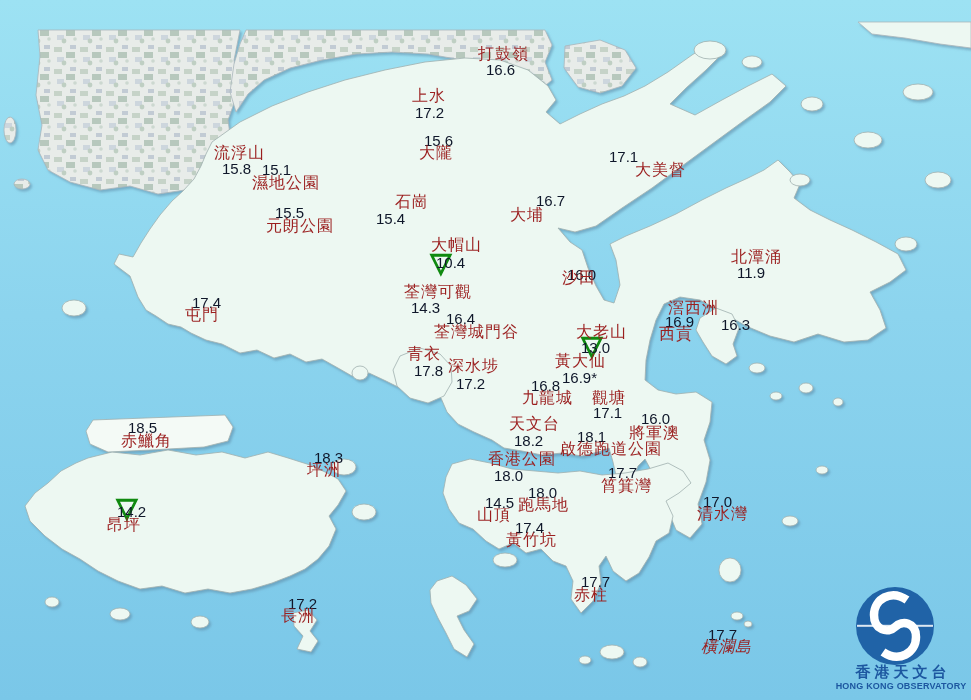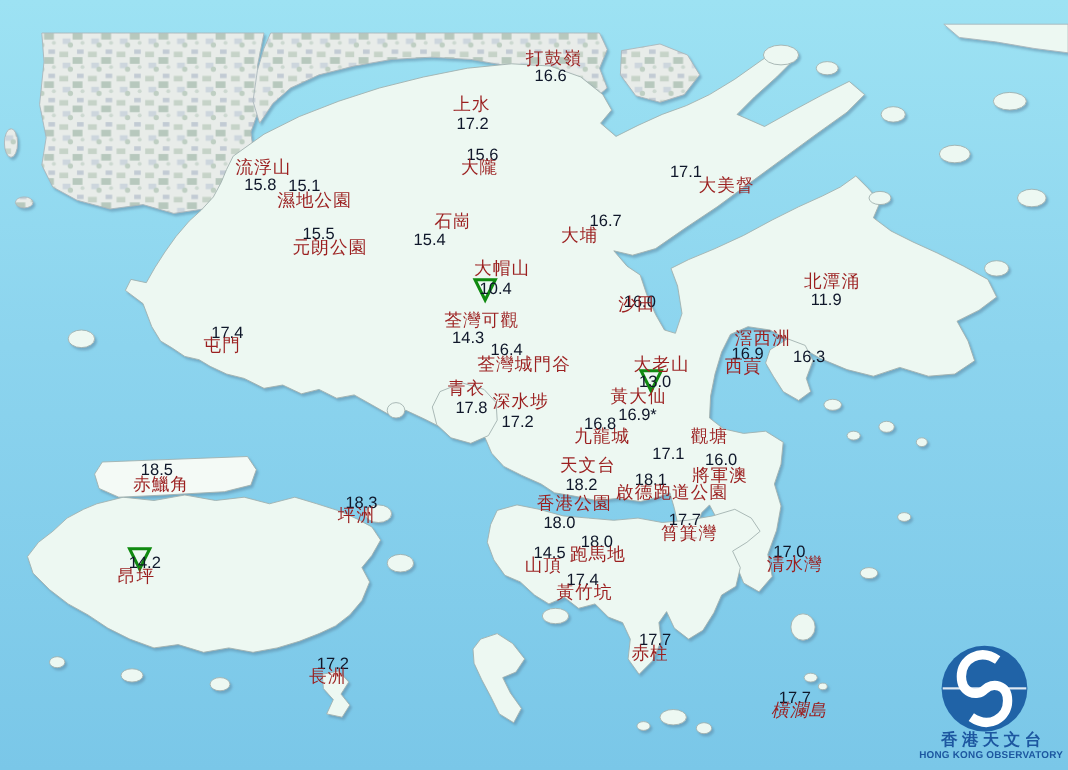--- a/index.html
+++ b/index.html
@@ -157,21 +157,21 @@
       <span class="sname" style="left: 576px; top: 324px;">大老山</span>
       <span class="temp" style="left: 414px; top: 363px;">17.8</span>
       <span class="sname" style="left: 407px; top: 346px;">青衣</span>
       <span class="temp" style="left: 562px; top: 370px;">16.9*</span>
       <span class="sname" style="left: 555px; top: 353px;">黃大仙</span>
       <span class="temp" style="left: 456px; top: 376px;">17.2</span>
       <span class="sname" style="left: 448px; top: 358px;">深水埗</span>
       <span class="temp" style="left: 531px; top: 378px;">16.8</span>
       <span class="sname" style="left: 522px; top: 390px; text-align: right;">九龍城</span>
       <span class="temp" style="left: 593px; top: 405px;">17.1</span>
-      <span class="sname" style="left: 592px; top: 390px; margin-left: 36px;">觀塘</span>
+      <span class="sname" style="left: 592px; top: 390px;">觀塘</span>
       <span class="temp" style="left: 514px; top: 433px;">18.2</span>
       <span class="sname" style="left: 509px; top: 416px;">天文台</span>
       <span class="temp" style="left: 641px; top: 411px;">16.0</span>
       <span class="sname" style="left: 629px; top: 425px;">將軍澳</span>
       <span class="temp" style="left: 577px; top: 429px;">18.1</span>
       <span class="sname" style="left: 560px; top: 441px;">啟德跑道公園</span>
       <span class="temp" style="left: 128px; top: 420px;">18.5</span>
       <span class="sname" style="left: 121px; top: 433px;">赤鱲角</span>
       <span class="temp" style="left: 494px; top: 468px;">18.0</span>
       <span class="sname" style="left: 488px; top: 451px;">香港公園</span>

